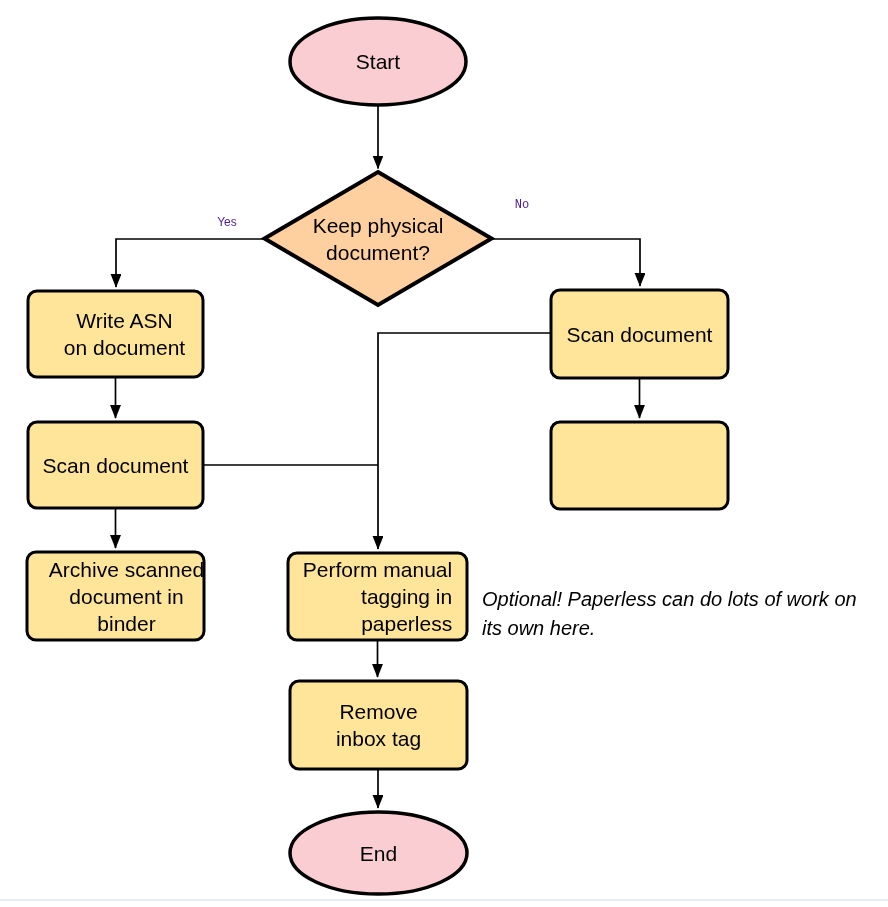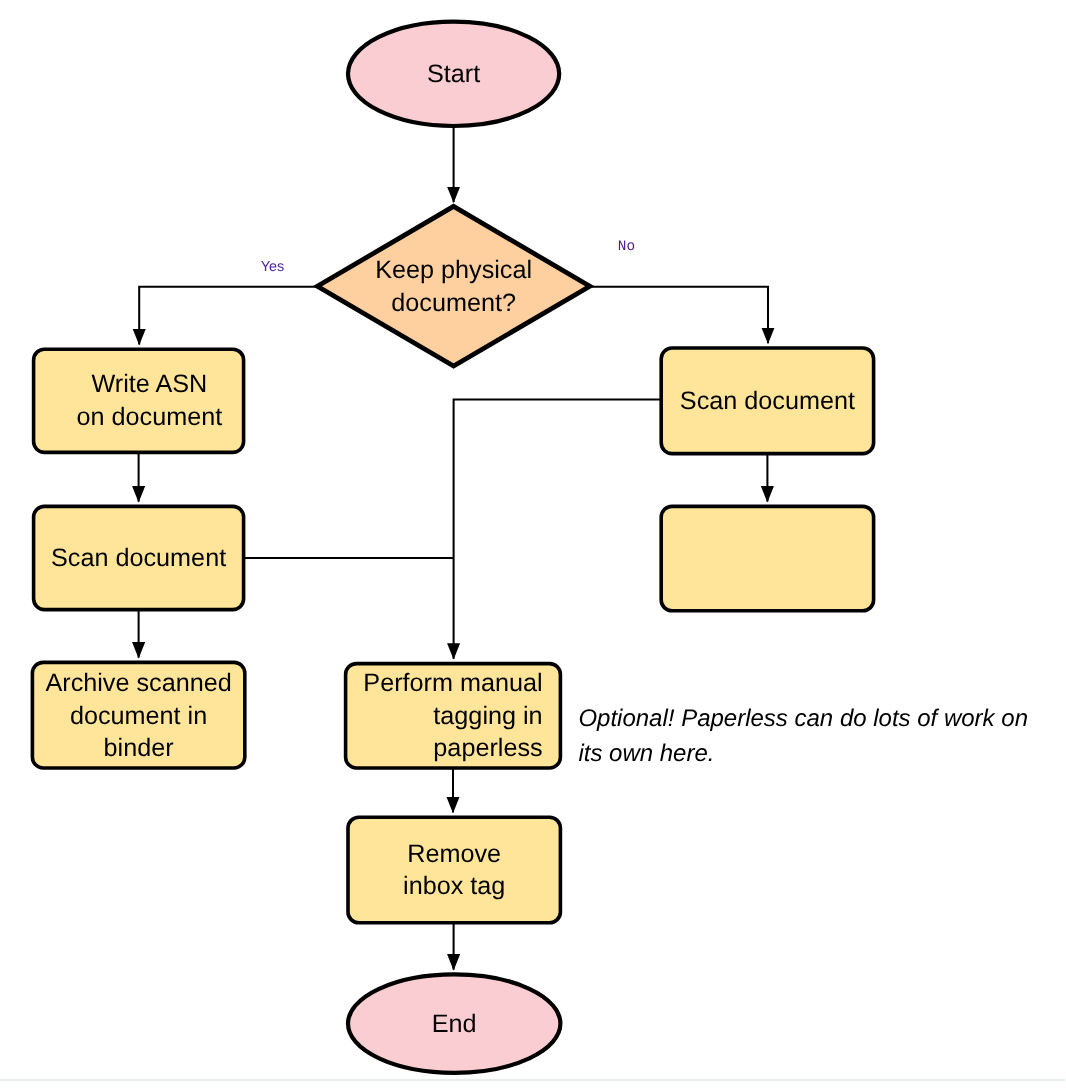--- a/index.html
+++ b/index.html
@@ -102,21 +102,21 @@
   <div class="node-label" style="left:289px; top:18px; width:178px; height:87px;">Start</div>
 
   <div class="node-label" style="left:278px; top:172px; width:200px; height:133px;">Keep physical
 document?</div>
 
   <div class="node-label" style="left:28px; top:291px; width:193px; height:86px;">Write ASN
 on document</div>
 
   <div class="node-label" style="left:28px; top:422px; width:175px; height:86px;">Scan document</div>
 
-  <div class="node-label" style="left:27px; top:552px; width:177px; height:88px;">Archive scanned
+  <div class="node-label" style="left:38px; top:552px; width:177px; height:88px;">Archive scanned
 document in
 binder</div>
 
   <div class="node-label" style="left:551px; top:290px; width:177px; height:88px;">Scan document</div>
 
 
   <div class="node-label" style="left:288px; top:553px; width:179px; height:87px;text-align:right;">Perform manual
 tagging in
 paperless</div>
 

